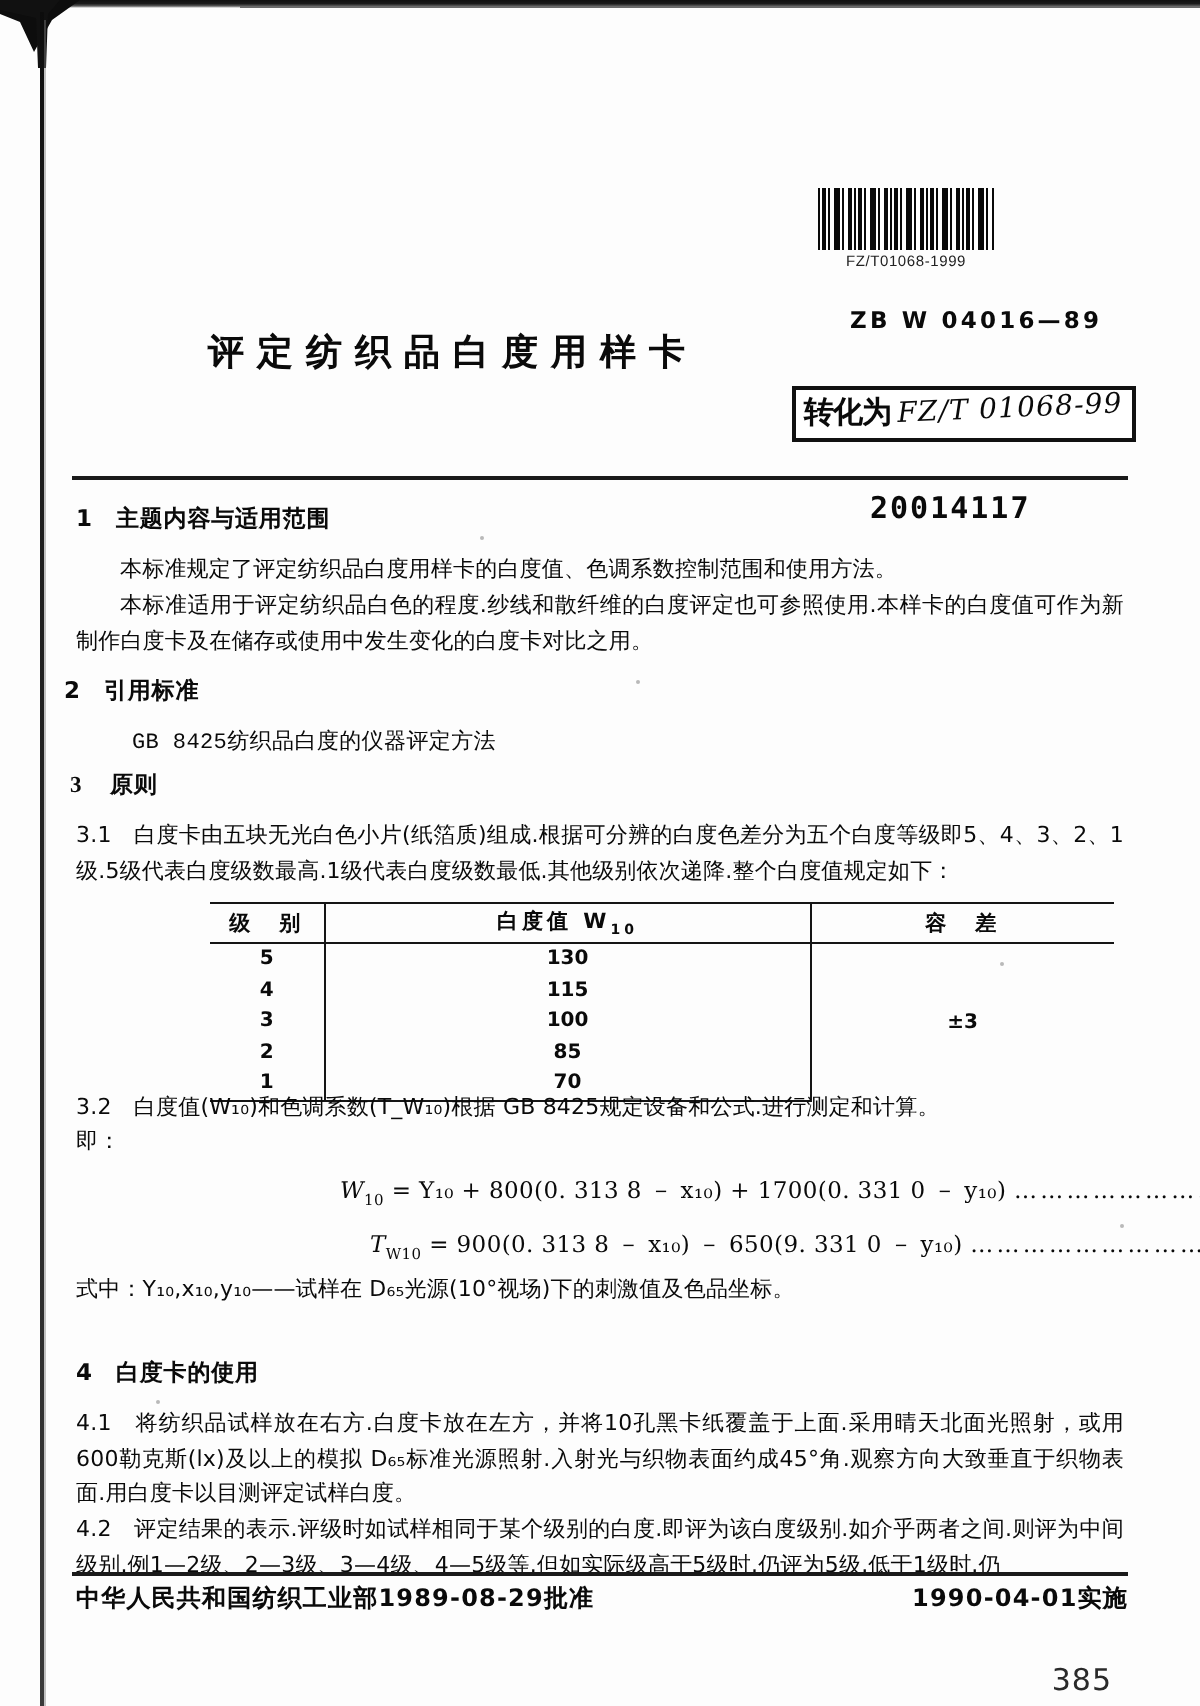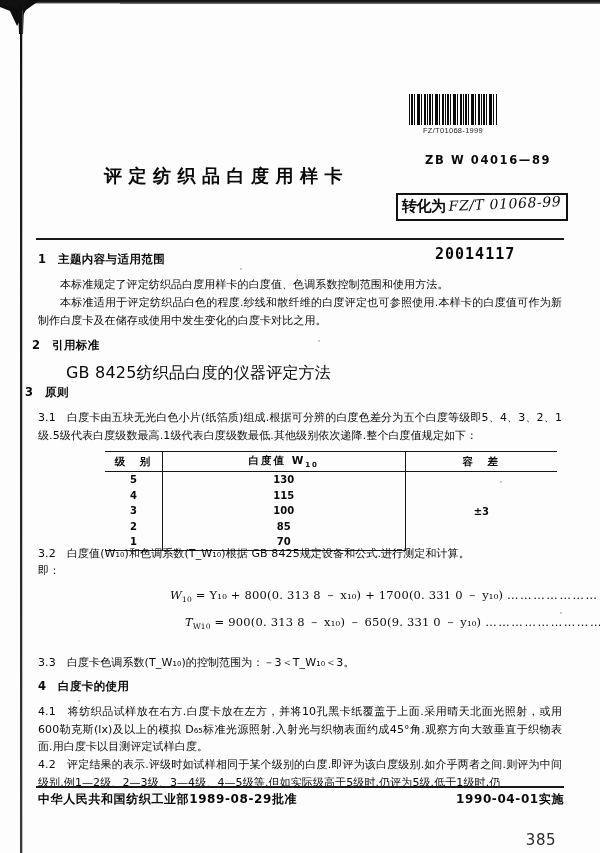--- a/index.html
+++ b/index.html
@@ -172,23 +172,24 @@
     position: absolute;
     font-size: 11px;
     line-height: 17.5px;
     letter-spacing: 0.1px;
     text-align: justify;
   }
   .indent { text-indent: 22px; }
 
   .refstd {
     position: absolute;
-    font-size: 16px;
+    font-size: 11px;
     letter-spacing: 0.2px;
     white-space: nowrap;
+    font-family: Liberation Mono, monospace;
   }
 
   
   .tbl {
     position: absolute;
     left: 105px; top: 451px;
     width: 452px;
     border-collapse: collapse;
     font-size: 10.5px;
   }
@@ -305,21 +306,21 @@
   <div class="para indent" style="left:38px; top:276px; width:524px;">本标准规定了评定纺织品白度用样卡的白度值、色调系数控制范围和使用方法。</div>
 
   <div class="para indent" style="left:38px; top:294px; width:524px;">本标准适用于评定纺织品白色的程度.纱线和散纤维的白度评定也可参照使用.本样卡的白度值可作为新制作白度卡及在储存或使用中发生变化的白度卡对比之用。</div>
 
   <div class="sec-head" style="left:32px; top:338px;">
     <span class="sec-num">2</span><span>引用标准</span>
   </div>
 
   <div class="refstd" style="left:66px; top:363px;">GB 8425纺织品白度的仪器评定方法</div>
 
-  <div class="sec-head" style="left:25px; top:385px;">
+  <div class="sec-head" style="left:35px; top:385px;font-family:Liberation Serif, serif;">
     <span class="sec-num">3</span><span>原则</span>
   </div>
 
   <div class="para" style="left:38px; top:409px; width:524px;">3.1　白度卡由五块无光白色小片(纸箔质)组成.根据可分辨的白度色差分为五个白度等级即5、4、3、2、1级.5级代表白度级数最高.1级代表白度级数最低.其他级别依次递降.整个白度值规定如下：</div>
 
   <table class="tbl">
     <thead>
       <tr>
         <th style="width:57px;font-family:Liberation Mono, monospace;">级　别</th>
         <th class="col-div-l col-div-r" style="width:243px;">
@@ -361,22 +362,22 @@
     <span>= Y₁₀ + 800(0. 313 8 － x₁₀) + 1700(0. 331 0 － y₁₀)</span>
     <span class="dots">……………………</span>
   </div>
 
   <div class="formula" style="left:185px; top:615px;">
     <i>T</i><span class="sub">W10</span>
     <span>= 900(0. 313 8 － x₁₀) － 650(9. 331 0 － y₁₀)</span>
     <span class="dots">………………………</span>
   </div>
 
-
-  <div class="para" style="left:38px; top:654px; width:524px;">3.3　白度卡色调系数(T_W₁₀)的控制范围为：－3＜T_W₁₀＜3。</div>
+  <div class="para" style="left:38px; top:636px; width:524px;">式中：Y₁₀,x₁₀,y₁₀——试样在 D₆₅光源(10°视场)下的刺激值及色品坐标。</div>
+
 
   <div class="sec-head" style="left:38px; top:679px;">
     <span class="sec-num">4</span><span>白度卡的使用</span>
   </div>
 
   <div class="para" style="left:38px; top:703px; width:524px;">4.1　将纺织品试样放在右方.白度卡放在左方，并将10孔黑卡纸覆盖于上面.采用晴天北面光照射，或用600勒克斯(lx)及以上的模拟 D₆₅标准光源照射.入射光与织物表面约成45°角.观察方向大致垂直于织物表面.用白度卡以目测评定试样白度。</div>
 
   <div class="para" style="left:38px; top:756px; width:524px;">4.2　评定结果的表示.评级时如试样相同于某个级别的白度.即评为该白度级别.如介乎两者之间.则评为中间级别.例1—2级、2—3级、3—4级、4—5级等.但如实际级高于5级时.仍评为5级.低于1级时.仍</div>
 
   <div class="rule-foot"></div>

